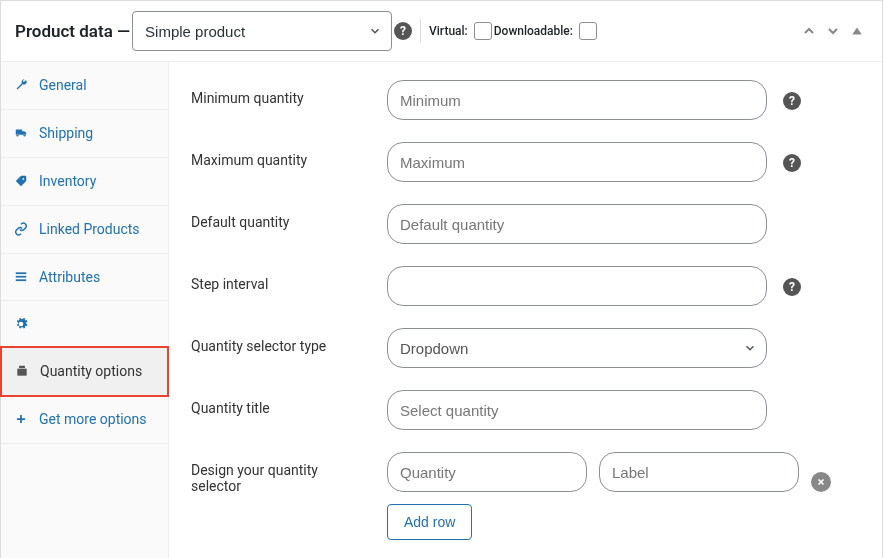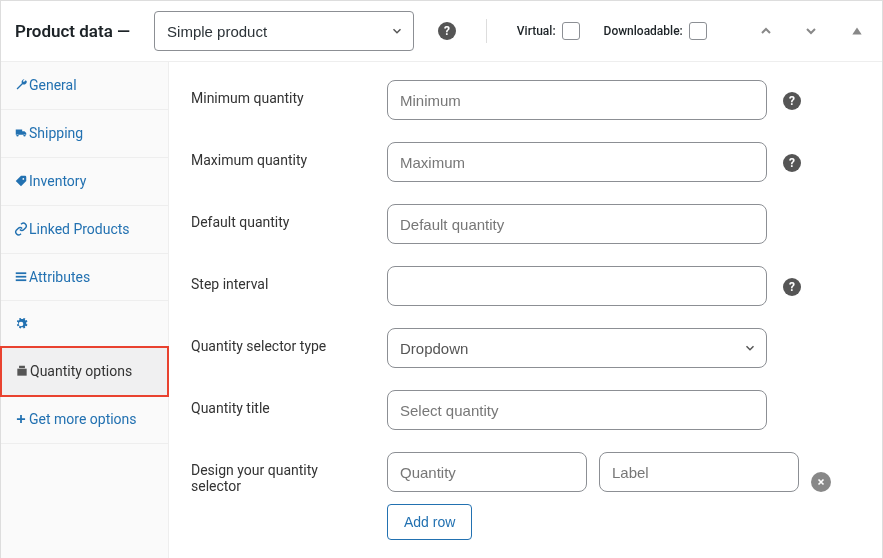--- a/index.html
+++ b/index.html
@@ -14,21 +14,21 @@
     border: 1px solid #ddd;
     background: #fff;
   }
 
   
   .panel-header {
     display: flex;
     align-items: center;
     padding: 10px 14px;
     border-bottom: 1px solid #eee;
-    gap: 24px;
+    gap: 2px;
   }
   .panel-title {
     font-size: 17px;
     font-weight: 600;
     color: #1d2327;
     white-space: nowrap;
   }
   .select-wrap {
     position: relative;
     flex: 0 0 260px;
@@ -91,20 +91,21 @@
   .sidebar {
     width: 168px;
     border-right: 1px solid #eee;
     background: #fafafa;
     display: flex;
     flex-direction: column;
   }
   .tab {
     display: flex;
     align-items: flex-start;
+    gap: 10px;
     padding: 14px 12px;
     border-bottom: 1px solid #eee;
     font-size: 14px;
     color: #2271b1;
     cursor: pointer;
     line-height: 1.35;
     background: #fafafa;
   }
   .tab .icon {
     width: 16px; height: 16px;
@@ -149,21 +150,21 @@
     display: flex;
     gap: 12px;
     flex-direction: column;
   }
   .text-input {
     width: 100%;
     height: 40px;
     padding: 0 12px;
     font-size: 15px;
     border: 1px solid #8c8f94;
-    border-radius: 8px;
+    border-radius: 16px;
     background: #fff;
     color: #555;
   }
   .text-input::placeholder { color: #777; }
   .select-input {
     position: relative;
     width: 100%;
   }
   .select-input .text-input { padding-right: 36px; }
   .help-tip {

